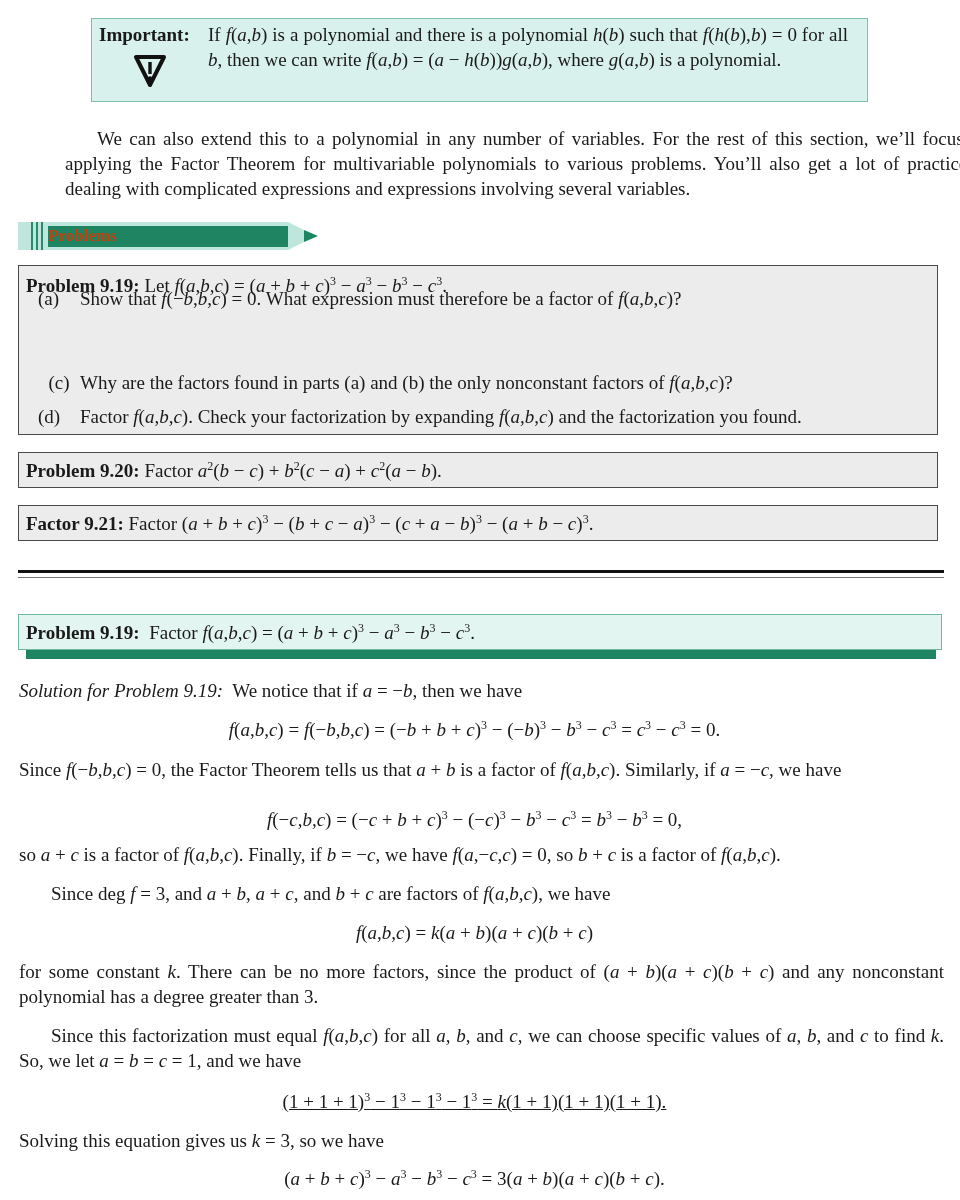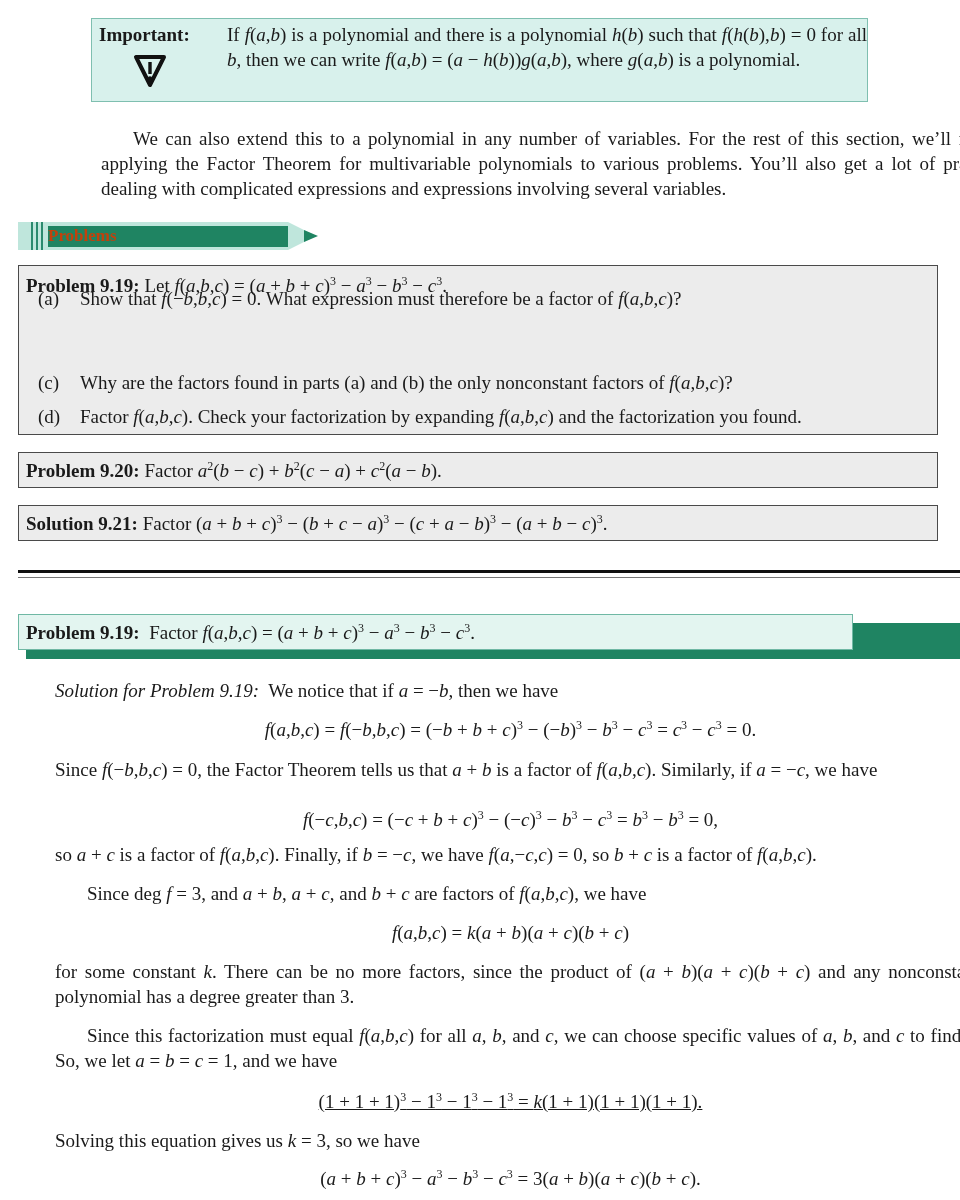--- a/index.html
+++ b/index.html
@@ -5,30 +5,30 @@
   html, body { margin: 0; padding: 0; }
   body {
     width: 960px; height: 1200px; overflow: hidden;
     background: #ffffff; color: #1a1a1a;
     font-family: "Liberation Serif", "DejaVu Serif", serif;
     font-size: 19px; line-height: 25px;
     position: relative;
   }
   i, .m { font-style: italic; }
   sup { font-size: 12px; line-height: 0; vertical-align: 7px; }
-  .abs { position: absolute; padding-left: 36px; }
+  .abs { position: absolute; }
 
   
   .important {
     left: 91px; top: 18px; width: 777px; height: 84px;
     background: #d8f1ec; border: 1px solid #7fbfb0; box-sizing: border-box;
   }
   .important .lab { position: absolute; left: 7px; top: 3px; font-weight: bold; font-size: 19px; }
   .important .icon { position: absolute; left: 38px; top: 32px; width: 40px; height: 40px; }
-  .important .txt { position: absolute; left: 135px; top: 3px; width: 640px; text-align: justify; text-align-last: left; }
+  .important .txt { position: absolute; left: 116px; top: 3px; width: 640px; text-align: justify; text-align-last: left; }
 
   .para { left: 19px; width: 925px; text-align: justify; }
   .indent { text-indent: 32px; }
 
   
   .pencil { left: 18px; top: 222px; width: 302px; height: 28px; }
   .pencil .body-light { position: absolute; left: 0; top: 0; width: 270px; height: 28px; background: #bfe6dc; }
   .pencil .lines { position: absolute; left: 13px; top: 0; width: 14px; height: 28px;
      background: repeating-linear-gradient(90deg, #2b8a6e 0 2px, transparent 2px 5px); }
   .pencil .band { position: absolute; left: 30px; top: 4px; width: 240px; height: 21px; background: #1f8462; }
@@ -48,21 +48,21 @@
   .p919 .part .pl { display: inline-block; width: 42px; }
   .p920 { left: 18px; top: 452px; width: 920px; height: 36px; }
   .p921 { left: 18px; top: 505px; width: 920px; height: 36px; }
   .p920 span, .p921 span { position: absolute; left: 7px; top: 5px; }
 
   .rule1 { left: 18px; top: 570px; width: 926px; height: 3px; background: #111; }
   .rule2 { left: 18px; top: 577px; width: 926px; height: 1px; background: #777; }
 
   
   .sol-shadow { left: 26px; top: 623px; width: 910px; height: 36px; background: #1f8462; }
-  .sol-box { left: 18px; top: 614px; width: 835px; height: 36px; background: #e3f5f0; border: 1.5px solid #6fb8a4; box-sizing: border-box; }
+  .sol-box { left: 18px; top: 614px; width: 924px; height: 36px; background: #e3f5f0; border: 1.5px solid #6fb8a4; box-sizing: border-box; }
   .sol-box span { position: absolute; left: 7px; top: 5px; }
 
   .center { left: 12px; width: 925px; text-align: center; }
 </style>
 </head>
 <body>
 
 <div class="abs important">
   <span class="lab">Important:</span>
   <svg class="icon" viewBox="0 0 40 40">
@@ -85,38 +85,38 @@
 </div>
 
 <div class="abs pbox p919">
   <div class="head">
     <b>Problem 9.19:</b>
     <span>Let <i>f</i>(<i>a</i>,<i>b</i>,<i>c</i>) = (<i>a</i> + <i>b</i> + <i>c</i>)<sup>3</sup> − <i>a</i><sup>3</sup> − <i>b</i><sup>3</sup> − <i>c</i><sup>3</sup>.</span>
   </div>
   <div class="part" style="top:20px;">
     <span class="pl">(a)</span><span>Show that <i>f</i>(−<i>b</i>,<i>b</i>,<i>c</i>) = 0. What expression must therefore be a factor of <i>f</i>(<i>a</i>,<i>b</i>,<i>c</i>)?</span>
   </div>
-  <div class="part" style="top:104px;">
+  <div class="part" style="top:104px;text-align:center;">
     <span class="pl">(c)</span><span>Why are the factors found in parts (a) and (b) the only nonconstant factors of <i>f</i>(<i>a</i>,<i>b</i>,<i>c</i>)?</span>
   </div>
   <div class="part" style="top:138px;">
     <span class="pl">(d)</span><span>Factor <i>f</i>(<i>a</i>,<i>b</i>,<i>c</i>). Check your factorization by expanding <i>f</i>(<i>a</i>,<i>b</i>,<i>c</i>) and the factorization you found.</span>
   </div>
 </div>
 
 <div class="abs pbox p920">
   <span>
     <b>Problem 9.20:</b>
     <span style="position:static">Factor <i>a</i><sup>2</sup>(<i>b</i> − <i>c</i>) + <i>b</i><sup>2</sup>(<i>c</i> − <i>a</i>) + <i>c</i><sup>2</sup>(<i>a</i> − <i>b</i>).</span>
   </span>
 </div>
 
 <div class="abs pbox p921">
   <span>
-    <b>Solution 9.21:</b>
+    <b>Factor 9.21:</b>
     <span style="position:static">Factor (<i>a</i> + <i>b</i> + <i>c</i>)<sup>3</sup> − (<i>b</i> + <i>c</i> − <i>a</i>)<sup>3</sup> − (<i>c</i> + <i>a</i> − <i>b</i>)<sup>3</sup> − (<i>a</i> + <i>b</i> − <i>c</i>)<sup>3</sup>.</span>
   </span>
 </div>
 
 <div class="abs rule1"></div>
 <div class="abs rule2"></div>
 
 <div class="abs sol-shadow"></div>
 <div class="abs sol-box">
   <span>

